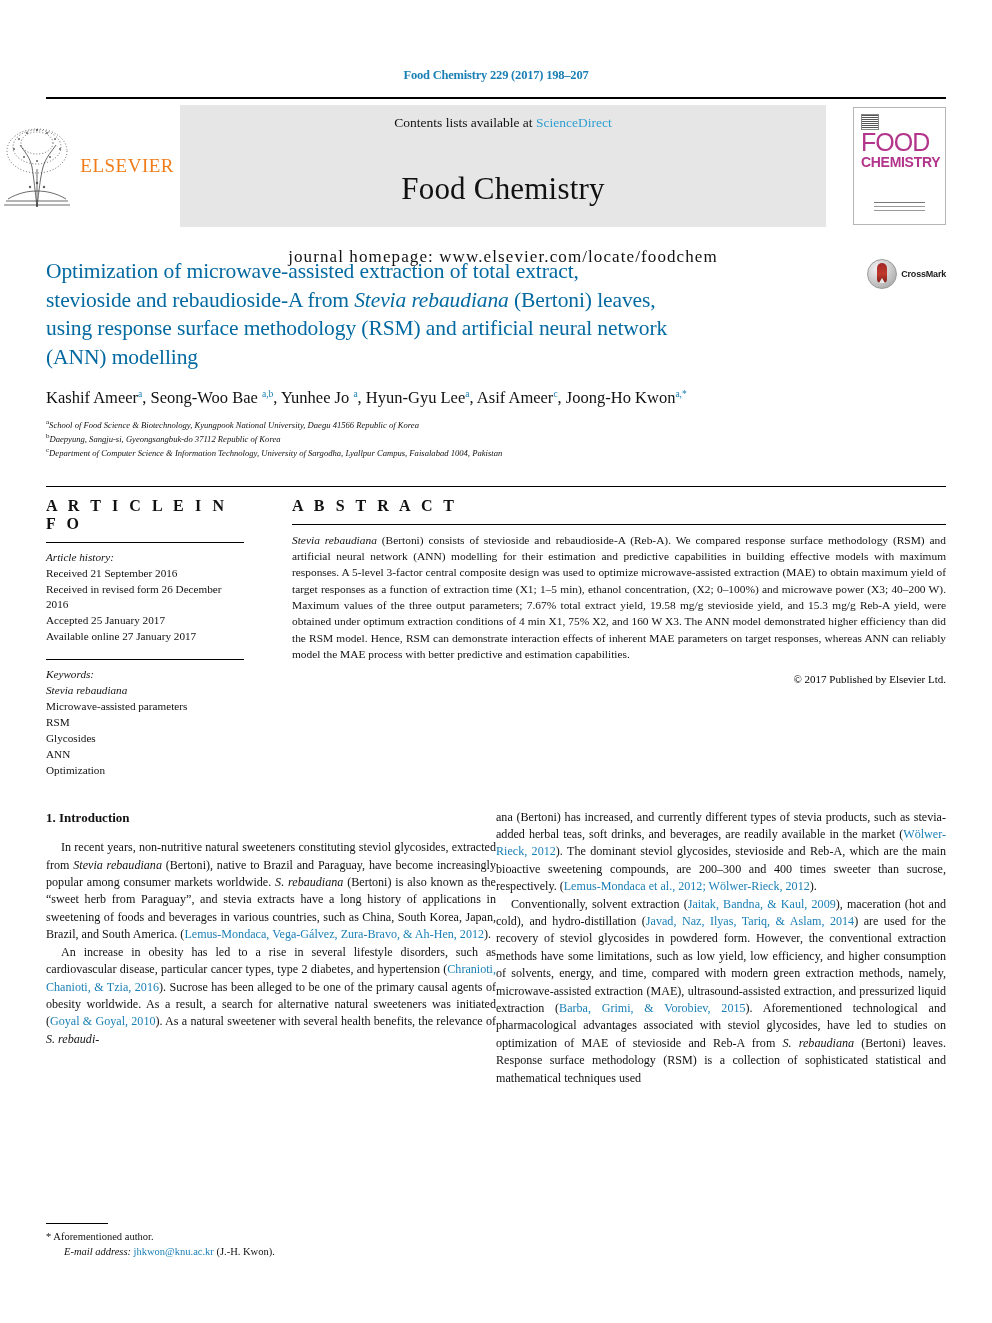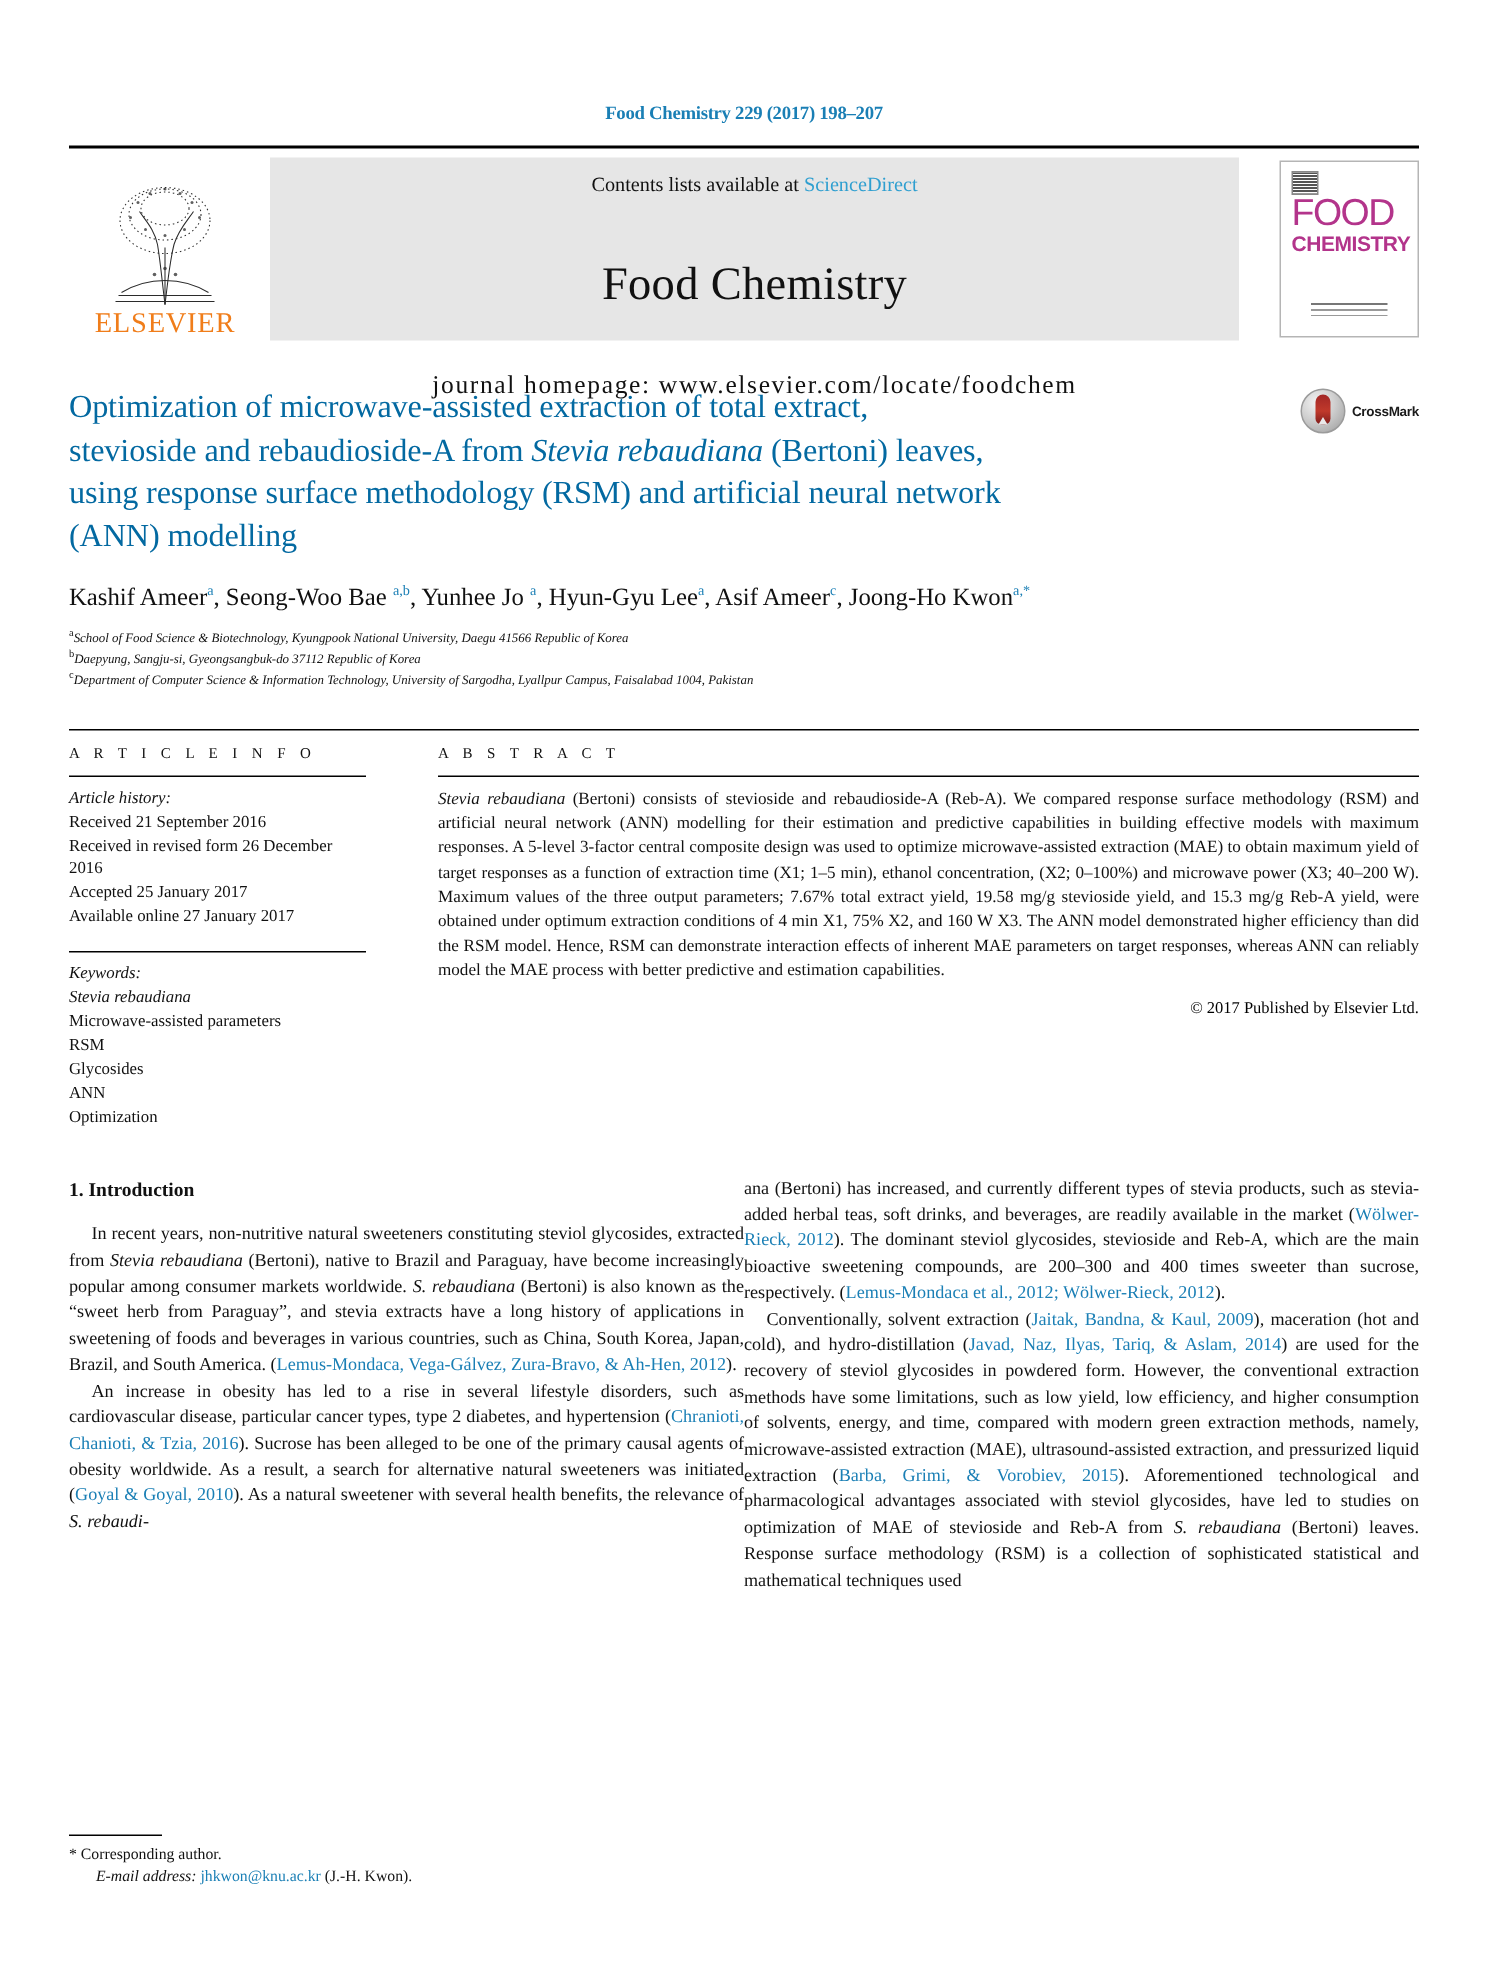--- a/index.html
+++ b/index.html
@@ -40,21 +40,20 @@
     border-top: 2.5px solid #000;
     padding-top: 6px;
     display: flex;
     align-items: stretch;
     height: 122px;
   }
   .elsevier-block {
     width: 128px;
     flex: 0 0 128px;
     display: flex;
-    flex-direction: column;
     align-items: center;
     justify-content: flex-end;
     padding-bottom: 2px;
   }
   .elsevier-tree {
     width: 86px;
     height: 88px;
     position: relative;
   }
   .elsevier-wordmark {
@@ -248,22 +247,22 @@
     padding-right: 24px;
     box-sizing: border-box;
   }
   .col-abstract {
     flex: 1 1 auto;
     padding-left: 24px;
     box-sizing: border-box;
   }
   .section-kicker {
     font-family: "Liberation Serif", serif;
-    font-weight: normal;
-    font-size: 10px;
+    font-weight: bold;
+    font-size: 16px;
     letter-spacing: 3.6px;
     color: #111;
     margin-bottom: 9px;
   }
   .rule-thin {
     border-top: 1px solid #000;
     margin: 0 0 7px 0;
   }
   .info-body {
     font-size: 11.2px;
@@ -478,18 +477,18 @@
     </div>
 
     <div class="bcol">
       <p class="noindent"><span>ana (Bertoni) has increased, and currently different types of stevia products, such as stevia-added herbal teas, soft drinks, and beverages, are readily available in the market (</span><span class="ref">Wölwer-Rieck, 2012</span><span>). The dominant steviol glycosides, stevioside and Reb-A, which are the main bioactive sweetening compounds, are 200–300 and 400 times sweeter than sucrose, respectively. (</span><span class="ref">Lemus-Mondaca et al., 2012; Wölwer-Rieck, 2012</span><span>).</span></p>
       <p><span>Conventionally, solvent extraction (</span><span class="ref">Jaitak, Bandna, &amp; Kaul, 2009</span><span>), maceration (hot and cold), and hydro-distillation (</span><span class="ref">Javad, Naz, Ilyas, Tariq, &amp; Aslam, 2014</span><span>) are used for the recovery of steviol glycosides in powdered form. However, the conventional extraction methods have some limitations, such as low yield, low efficiency, and higher consumption of solvents, energy, and time, compared with modern green extraction methods, namely, microwave-assisted extraction (MAE), ultrasound-assisted extraction, and pressurized liquid extraction (</span><span class="ref">Barba, Grimi, &amp; Vorobiev, 2015</span><span>). Aforementioned technological and pharmacological advantages associated with steviol glycosides, have led to studies on optimization of MAE of stevioside and Reb-A from </span><em>S. rebaudiana</em><span> (Bertoni) leaves. Response surface methodology (RSM) is a collection of sophisticated statistical and mathematical techniques used</span></p>
     </div>
   </div>
 
   <div class="footnote">
     <div class="footnote-rule"></div>
-    <div class="fn-line"><span>*</span><span> Corresponding author.</span></div>
+    <div class="fn-line"><span>*</span><span> Aforementioned author.</span></div>
     <div class="fn-sub"><em>E-mail address:</em> <span class="mail">jhkwon@knu.ac.kr</span><span> (J.-H. Kwon).</span></div>
   </div>
 
 
 </div>
 
 </body></html>

